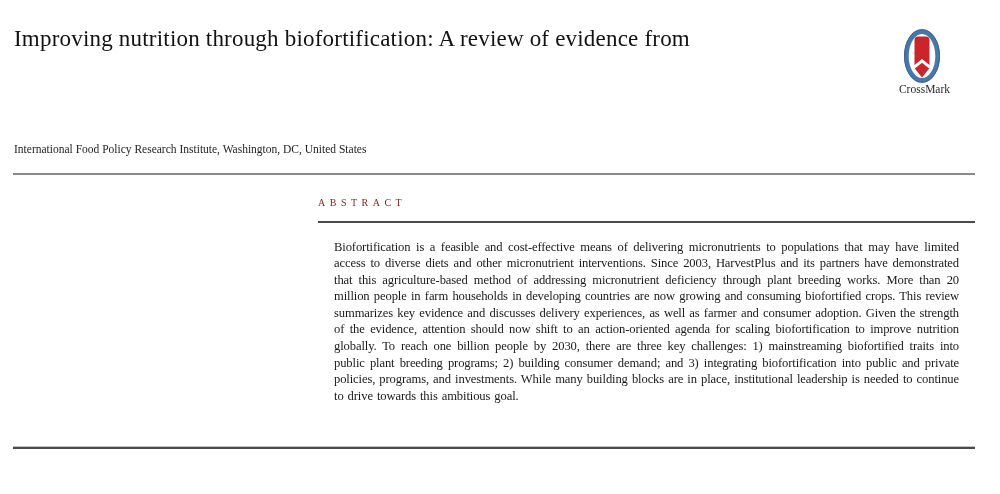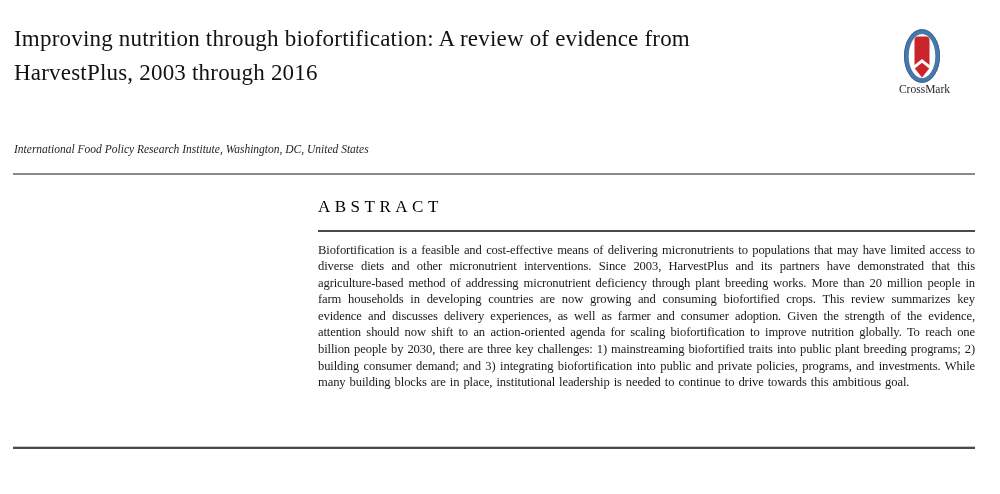--- a/index.html
+++ b/index.html
@@ -42,21 +42,20 @@
     vertical-align: super;
     line-height: 0;
     cursor: pointer;
   }
 
   .affiliation {
     position: absolute;
     left: 14px;
     top: 142px;
     margin: 0;
-    font-style: italic;
     font-size: 11.5px;
     line-height: 15px;
     color: #1e1e1e;
   }
 
   
   .crossmark {
     position: absolute;
     left: 866px;
     top: 29px;
@@ -85,50 +84,49 @@
 
   
   .abstract {
     position: absolute;
     left: 318px;
     top: 197px;
     width: 657px;
   }
   .abstract h2 {
     margin: 0 0 13px 0;
-    font-size: 17px;
+    font-size: 10px;
     font-weight: normal;
     letter-spacing: 4.5px;
-    color: #000000;
+    color: #7f1d1d;
   }
   .rule-abstract {
     position: static;
     width: 100%;
     height: 1.5px;
     background: #4a4a4a;
     margin-bottom: 10px;
   }
   .abstract-body {
-    margin: 0;
+    margin: 16px;
     text-align: justify;
     font-size: 12.6px;
     line-height: 16.6px;
     letter-spacing: -0.12px;
     word-spacing: 1px;
     color: #1a1a1a;
   }
 </style>
 </head>
 <body>
 
 <div class="page">
 
   <h1 class="title">
     <span class="t-line">Improving nutrition through biofortification: A review of evidence from</span>
-    <span class="t-line">HarvestPlus, 2003 through 2016</span>
   </h1>
 
   <div class="crossmark">
     <span>
       <svg width="36" height="54" viewBox="0 0 36 54" xmlns="http://www.w3.org/2000/svg">
         <ellipse cx="18" cy="27" rx="15.6" ry="24.4" fill="#ffffff" stroke="#4878aa" stroke-width="4.6"></ellipse>
         <ellipse cx="18" cy="27" rx="17.6" ry="26.4" fill="none" stroke="#2f5d8c" stroke-width="0.8"></ellipse>
         <path d="M10.5 11 Q10.5 7.5 14 7.5 L22 7.5 Q25.5 7.5 25.5 11 L25.5 36 L18 30 L10.5 36 Z" fill="#c9252b"></path>
         <path d="M10.8 39.5 L18 33.8 L25.2 39.5 L18 48.5 Z" fill="#c9252b"></path>
       </svg>

